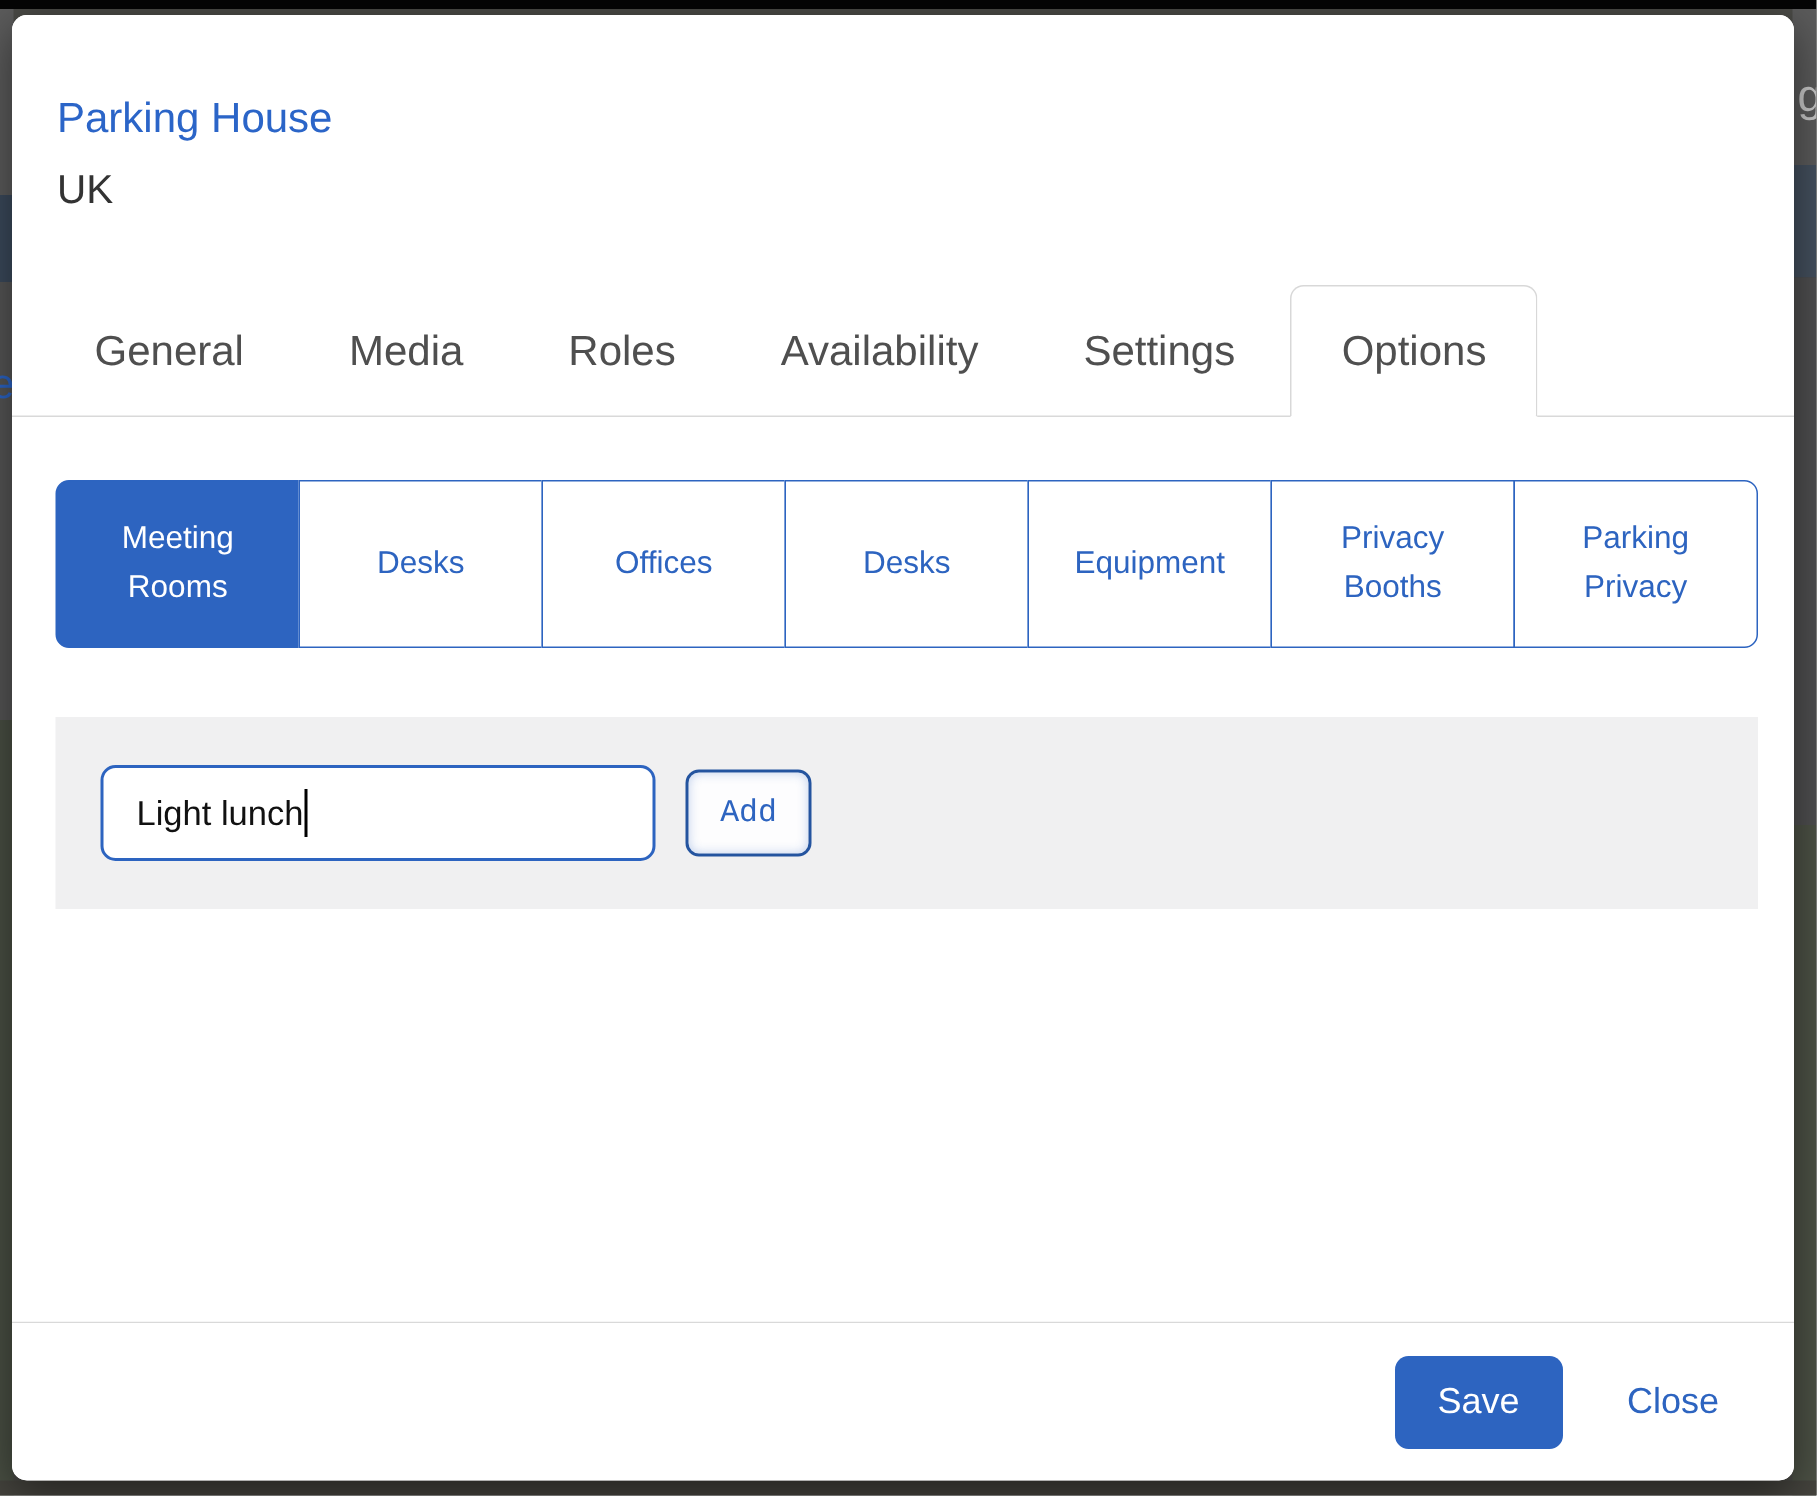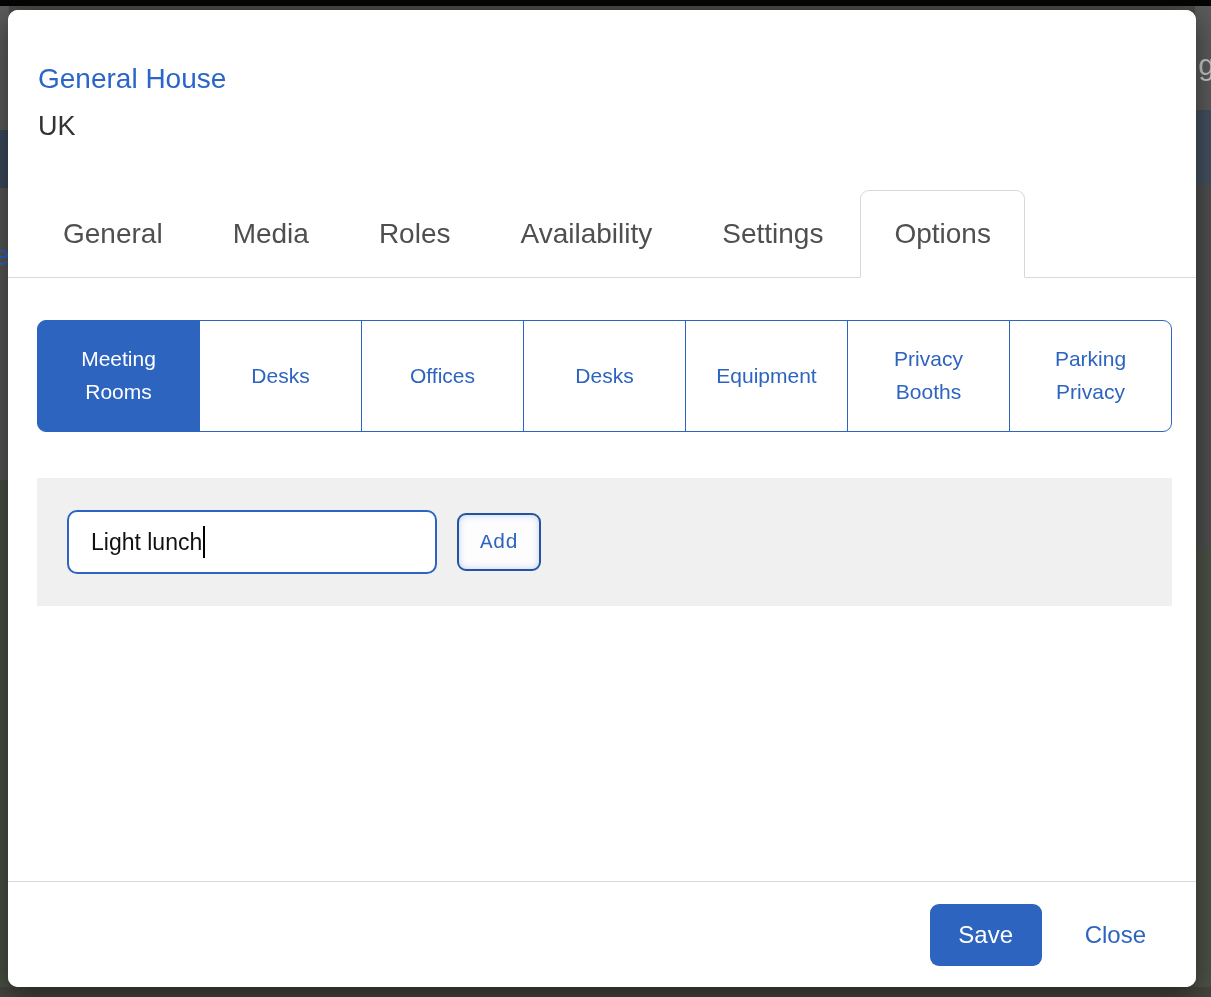--- a/index.html
+++ b/index.html
@@ -136,21 +136,21 @@
   <div class="seg seg-b"></div>
   <span class="frag frag-g">g</span>
   <span class="frag frag-e">e</span>
 </div>
 
 <div class="modal">
 
 
   <div class="modal-body">
 
-    <div class="building-name">General House</div>
+    <div class="building-name">Parking House</div>
     <div class="building-country">UK</div>
 
     <nav class="tabs">
       <div class="tab">General</div>
       <div class="tab">Media</div>
       <div class="tab">Roles</div>
       <div class="tab">Availability</div>
       <div class="tab">Settings</div>
       <div class="tab active">Options</div>
     </nav>

